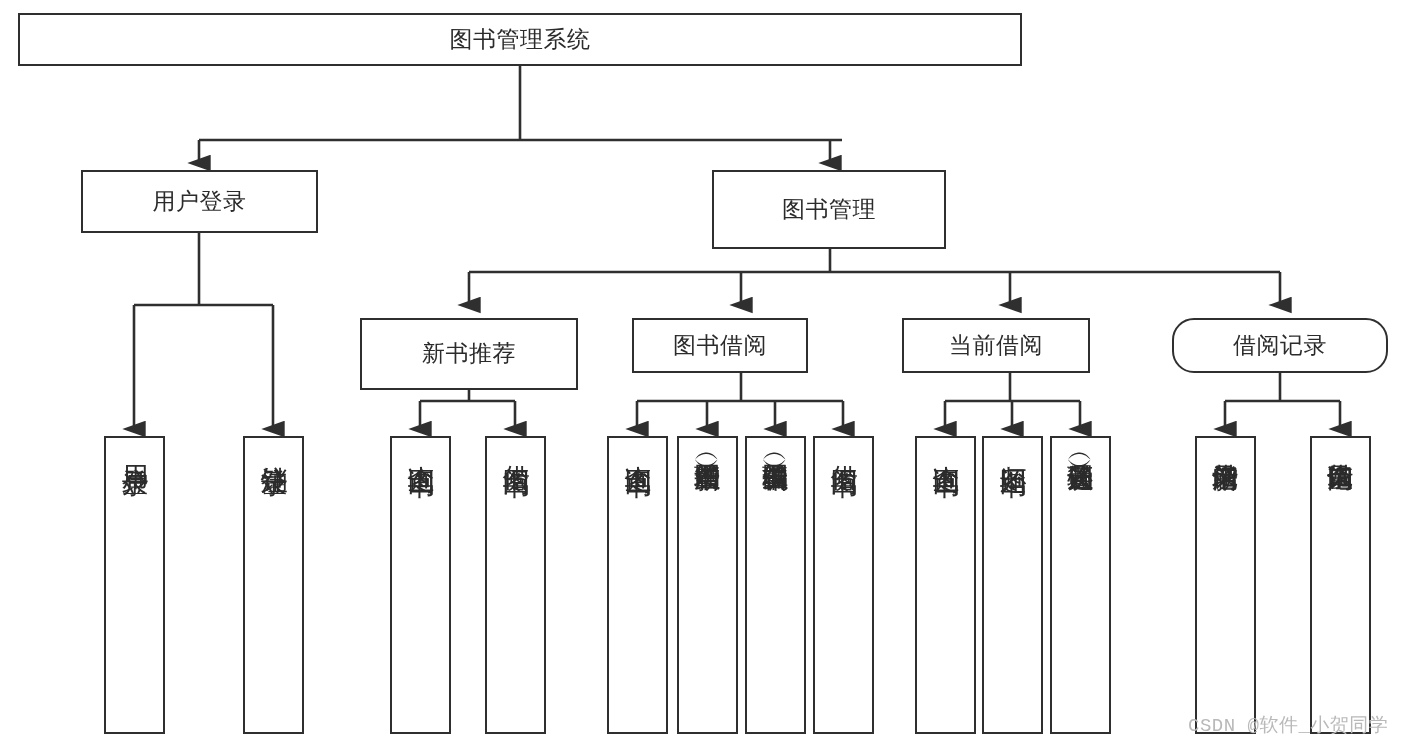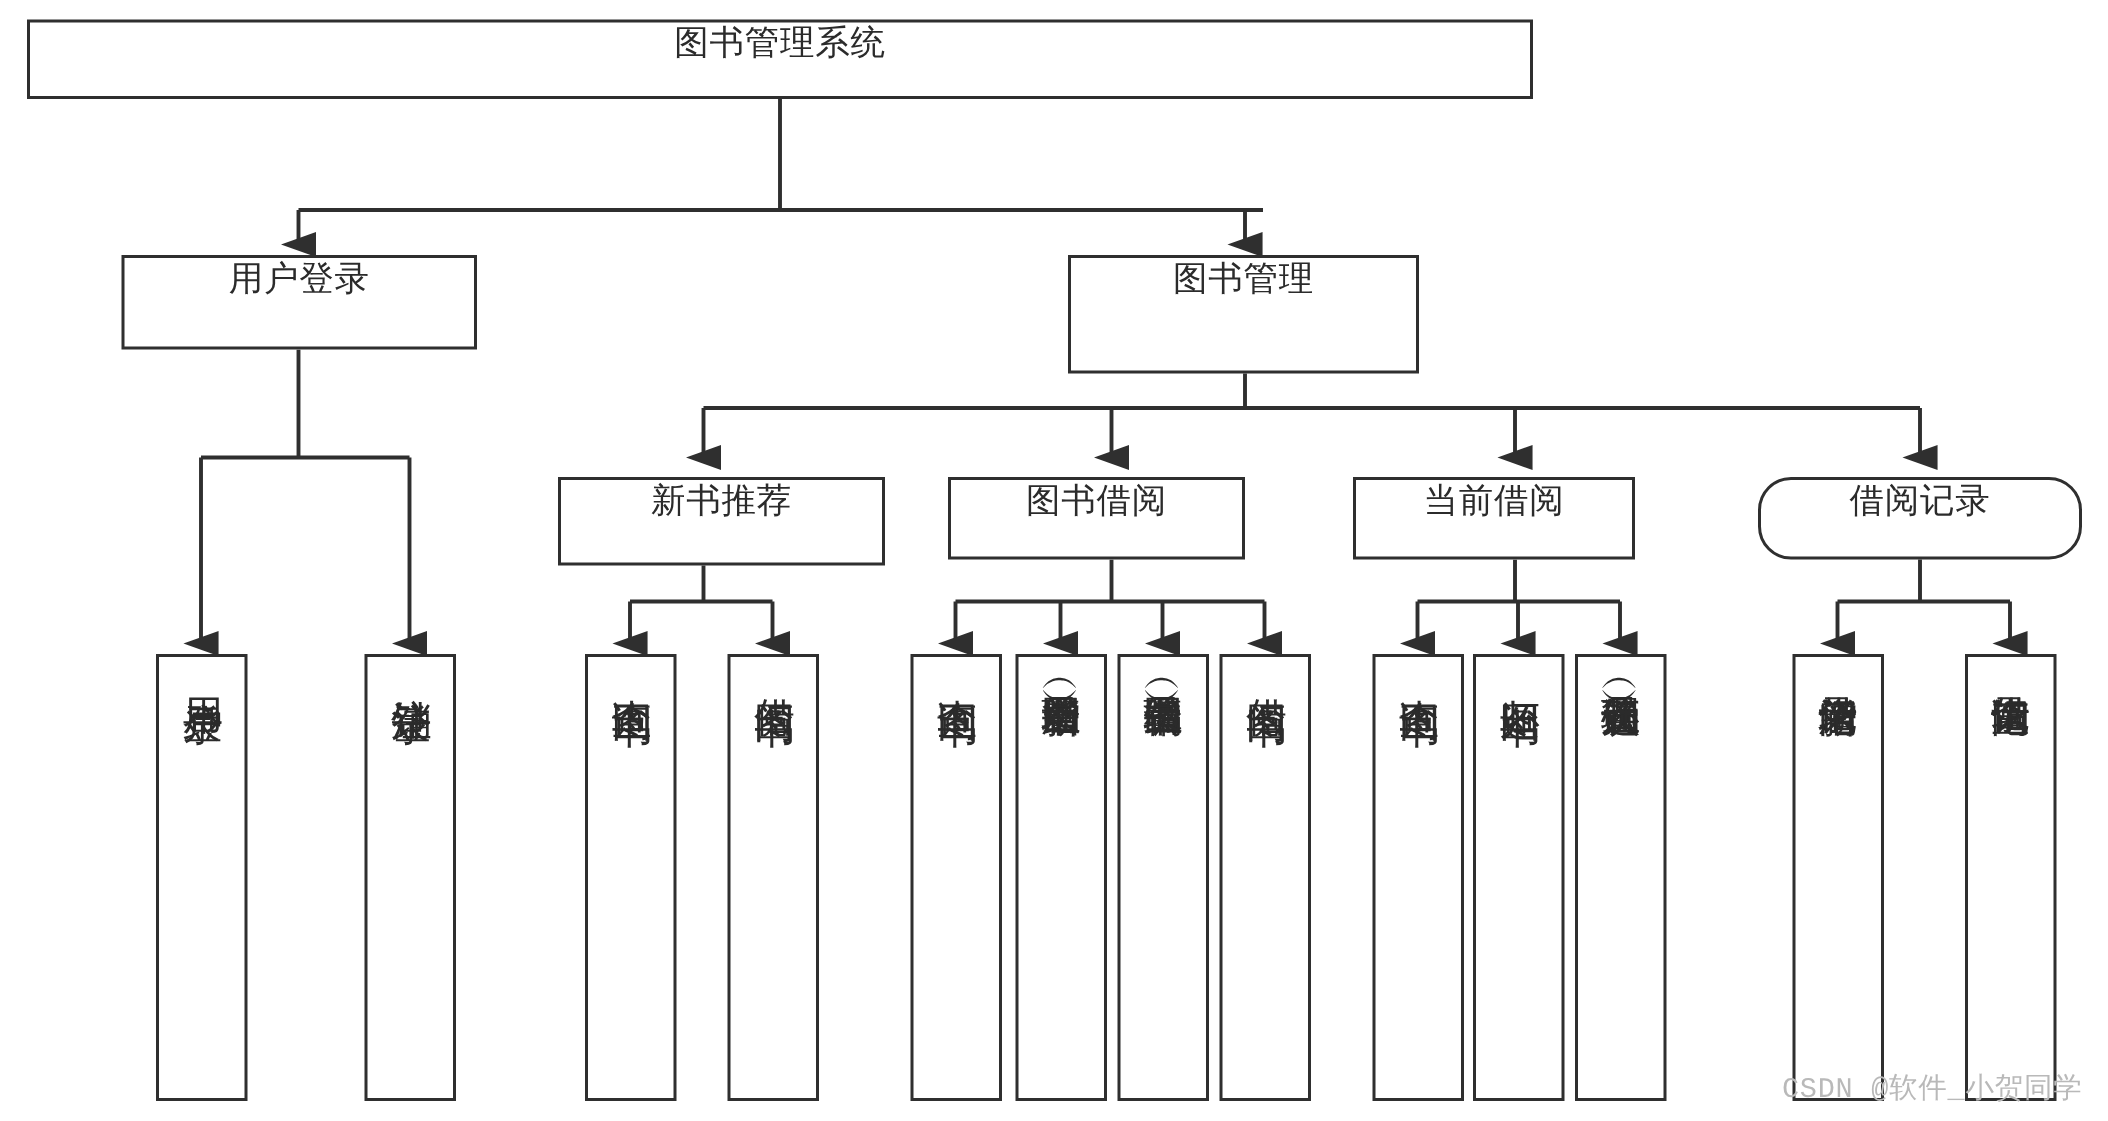--- a/index.html
+++ b/index.html
@@ -26,20 +26,21 @@
     height: 747px;
     pointer-events: none;
   }
   .node {
     position: absolute;
     box-sizing: border-box;
     border: 2.4px solid #2f2f2f;
     background: #ffffff;
     color: #2b2b2b;
     display: flex;
+    align-items: center;
     justify-content: center;
     text-align: center;
     line-height: 1.18;
   }
   .node-label {
     display: block;
     white-space: pre;
   }
   
   .node.horiz .node-label {
@@ -139,25 +140,25 @@
   </div>
 
   <div class="node horiz" style="left:81px; top:170px; width:237px; height:63px;">
     <span class="node-label">用户登录</span>
   </div>
 
   <div class="node horiz" style="left:712px; top:170px; width:234px; height:79px;">
     <span class="node-label">图书管理</span>
   </div>
 
-  <div class="node horiz" style="left:372px; top:318px; width:218px; height:59px;">
+  <div class="node horiz" style="left:360px; top:318px; width:218px; height:72px;">
     <span class="node-label">新书推荐</span>
   </div>
 
-  <div class="node horiz" style="left:632px; top:318px; width:198px; height:55px;">
+  <div class="node horiz" style="left:632px; top:318px; width:176px; height:55px;">
     <span class="node-label">图书借阅</span>
   </div>
 
   <div class="node horiz" style="left:902px; top:318px; width:188px; height:55px;">
     <span class="node-label">当前借阅</span>
   </div>
 
   <div class="node horiz" style="left:1172px; top:318px; width:216px; height:55px;border-radius:22px;">
     <span class="node-label">借阅记录</span>
   </div>

